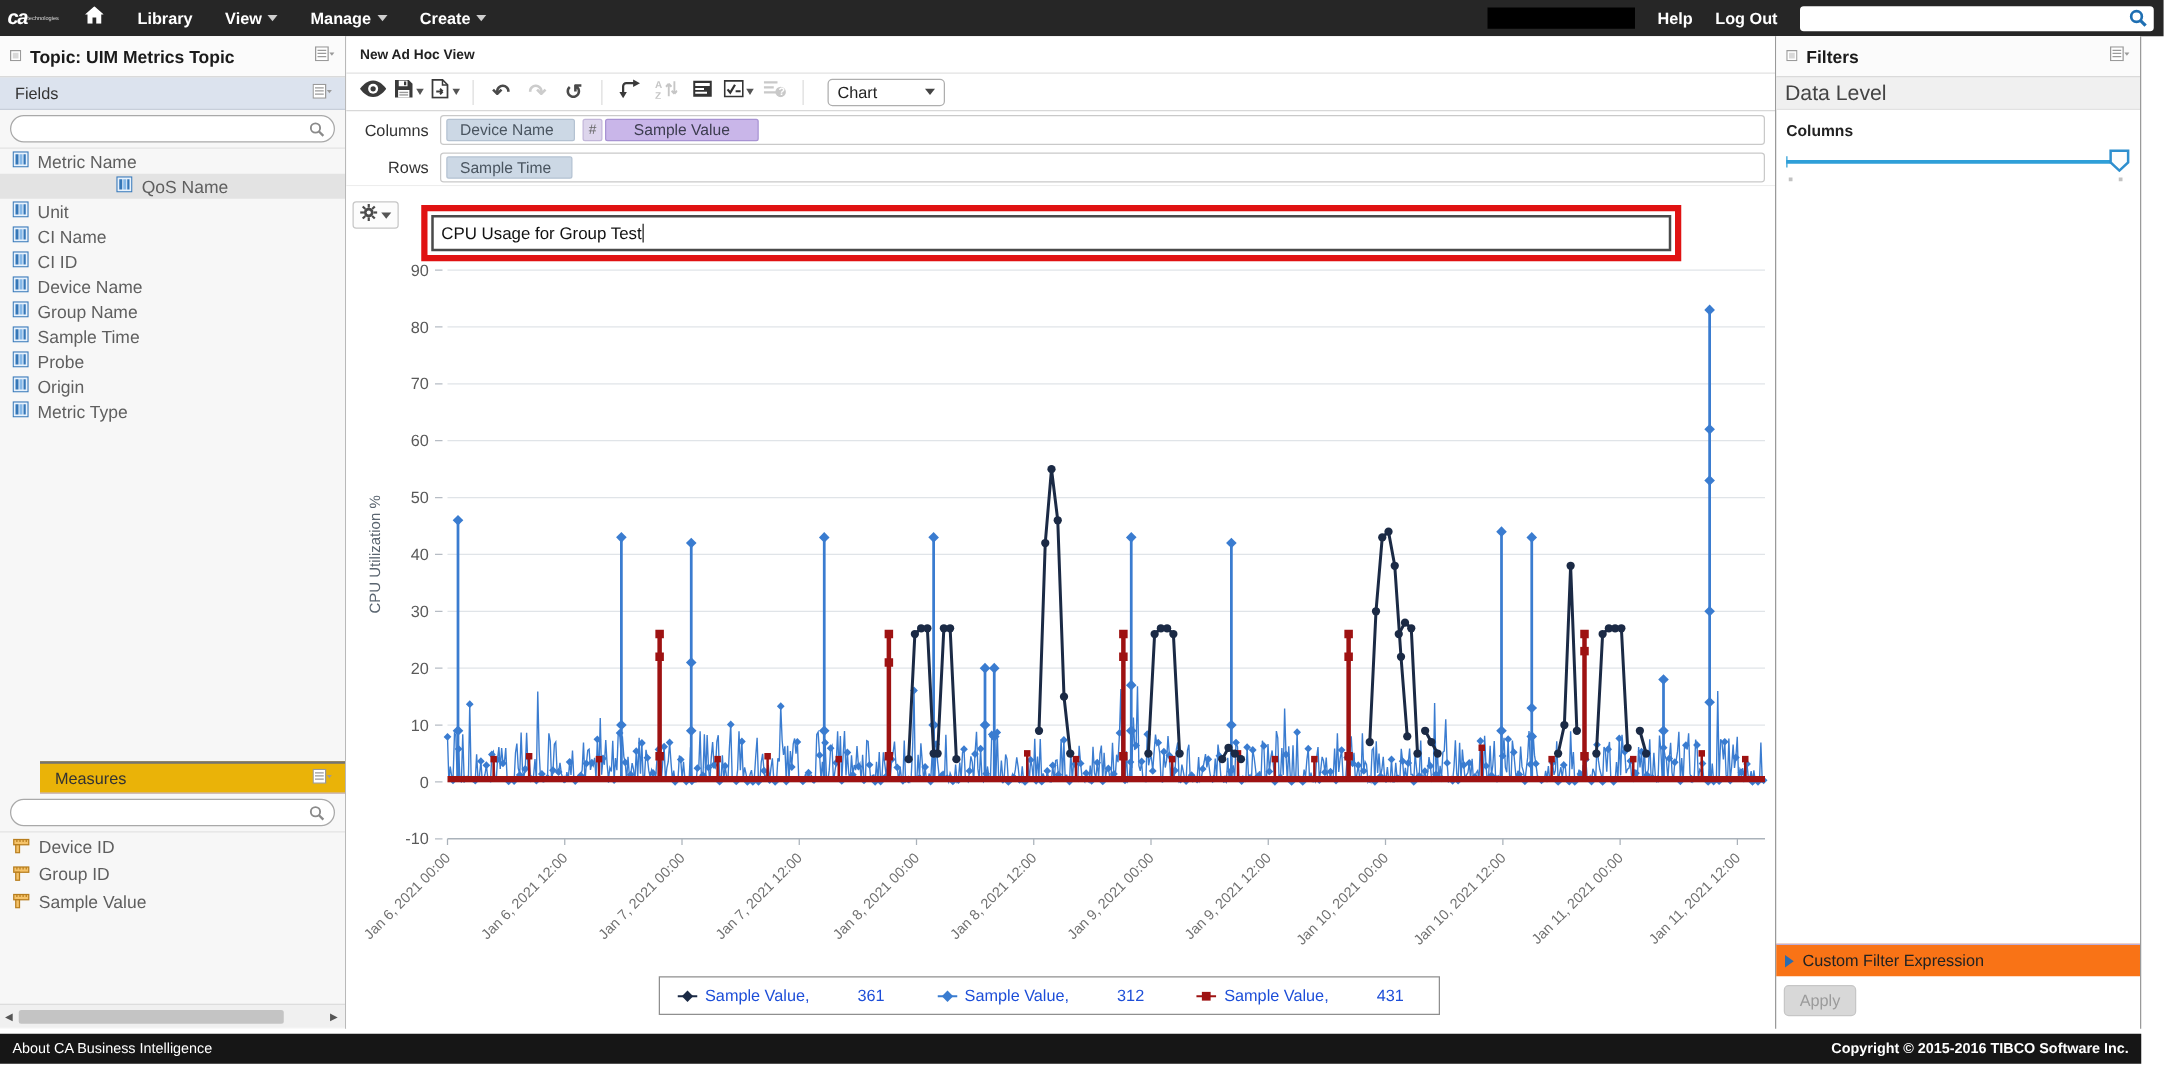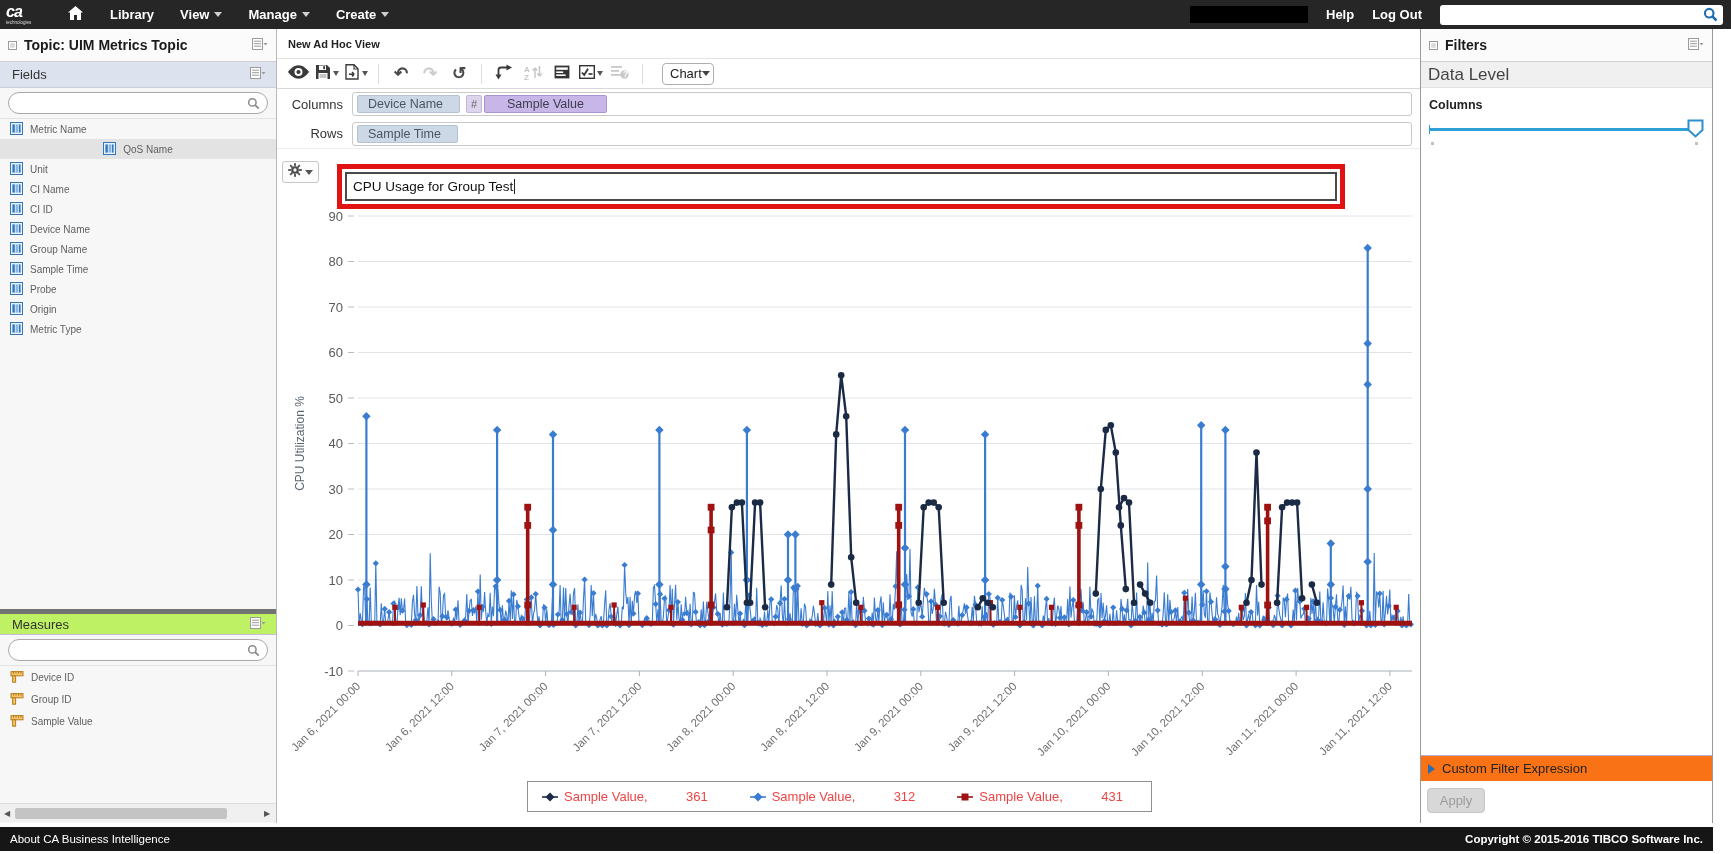--- a/index.html
+++ b/index.html
@@ -3,21 +3,21 @@
 <meta charset="utf-8">
 <style>
   * { box-sizing: border-box; margin: 0; padding: 0; }
   body { font-family: "Liberation Sans", sans-serif; background: #ffffff; }
   .screen { position: relative; width: 1731px; height: 854px; background: #fff; overflow: hidden; }
 
   
   .navbar { position: absolute; left: 0; top: 0; width: 1731px; height: 29px; background: #262626;
             display: flex; align-items: center; color: #fff; }
   .nav-left { display: flex; align-items: center; gap: 24px; padding-left: 6px; }
-  .brand { display: flex; flex-direction: column; align-items: flex-start; line-height: 1; width: 34px; cursor: pointer; }
+  .brand { display: flex; flex-direction: row; align-items: center; line-height: 1; width: 34px; cursor: pointer; }
   .brand-ca { font-size: 16px; font-weight: bold; font-style: italic; letter-spacing: -1px; }
   .brand-sub { font-size: 4.5px; color: #ddd; margin-top: 1px; }
   .home-btn { width: 22px; display: flex; justify-content: center; cursor: pointer; }
   .nav-item { font-size: 13px; font-weight: bold; color: #fff; display: flex; align-items: center; gap: 5px; cursor: pointer; }
   .nav-right { margin-left: auto; display: flex; align-items: center; gap: 18px; padding-right: 8px; }
   .redacted { width: 118px; height: 17px; background: #000; }
   .nav-link { font-size: 13px; font-weight: bold; cursor: pointer; }
   .nav-search { width: 283px; height: 20px; background: #fff; border-radius: 3px; display: flex; align-items: center; }
   .nav-search input { flex: 1; border: none; outline: none; height: 16px; padding: 0 6px; font-size: 12px; background: transparent; }
   .nav-search .mag { margin-right: 5px; display: flex; }
@@ -26,46 +26,46 @@
   
   .left-panel { position: absolute; left: 0; top: 29px; width: 277px; height: 794px; background: #f7f7f7;
                 border-right: 1px solid #b9b9b9; display: flex; flex-direction: column; }
   .panel-header { height: 33px; background: #fbfbfb; border-bottom: 1px solid #d0d0d0; display: flex; align-items: center;
                   padding: 0 8px; gap: 7px; flex-shrink: 0; }
   .hdr-title { font-size: 14px; font-weight: bold; color: #1a1a1a; }
   .hdr-spacer { flex: 1; }
   .section-hdr { height: 26px; display: flex; align-items: center; padding: 0 10px 0 12px; font-size: 13px; color: #333;
                  flex-shrink: 0; }
   .fields-hdr { background: #dce3ee; border-bottom: 1px solid #c8cfda; }
-  .measures-hdr { background: #bef264; border-top: 5px solid #737373; border-bottom: 1px solid #c6badd; }
+  .measures-hdr { background: #eab308; border-top: 2px solid #737373; border-bottom: 1px solid #c6badd; margin-left: 32px; }
   .search-row { height: 30px; padding: 4px 8px; flex-shrink: 0; }
   .search-box { height: 22px; background: #fff; border: 1px solid #a9a9a9; border-radius: 11px; display: flex; align-items: center; }
   .search-box input { flex: 1; border: none; outline: none; background: transparent; font-size: 12px; padding: 0 8px; height: 18px; }
   .search-box .mag { margin-right: 7px; display: flex; }
   .list { flex-shrink: 0; border-top: 1px solid #e3e3e3; }
-  .list-item { height: 20px; display: flex; align-items: center; gap: 7px; padding: 0 10px; font-size: 10px; color: #5f5f5f; cursor: pointer; }
+  .list-item { height: 20px; display: flex; align-items: center; gap: 7px; padding: 0 10px; font-size: 14px; color: #5f5f5f; cursor: pointer; }
   .list-item.selected { background: #e3e3e3; justify-content: center; }
   .m-item { height: 22px; }
   .hscroll { position: absolute; bottom: 1px; left: 0; width: 276px; height: 19px; background: #f0f0f0; border-top: 1px solid #ddd;
              display: flex; align-items: center; }
   .hs-arrow { width: 14px; font-size: 8px; color: #555; text-align: center; cursor: pointer; }
   .hs-thumb { position: absolute; left: 15px; width: 212px; top: 4px; height: 11px; background: #c4c4c4; border-radius: 2px; cursor: pointer; }
   .hs-right { position: absolute; right: 2px; }
 
   
   .center-panel { position: absolute; left: 277px; top: 29px; width: 1143px; height: 794px; background: #fff; }
   .view-title { height: 30px; line-height: 30px; padding-left: 11px; font-size: 11px; font-weight: bold; color: #222;
                 border-bottom: 1px solid #e2e2e2; }
   .toolbar { height: 30px; display: flex; align-items: center; padding-left: 8px; gap: 3px; border-bottom: 1px solid #d8d8d8; }
   .tb-btn { min-width: 26px; height: 24px; display: flex; align-items: center; justify-content: center; gap: 2px;
             border-radius: 3px; cursor: pointer; }
   .tb-glyph { font-size: 17px; font-weight: bold; color: #4a4a4a; line-height: 1; }
   .tb-btn.disabled .tb-glyph { color: #ccc; }
   .tb-sep { width: 1px; height: 20px; background: #ddd; margin: 0 6px; }
-  .chart-select { margin-left: 10px; width: 52px; height: 22px; border: 1px solid #aeaeae; border-radius: 4px; background: #fff;
+  .chart-select { margin-left: 10px; width: 94px; height: 22px; border: 1px solid #aeaeae; border-radius: 4px; background: #fff;
                   display: flex; align-items: center; padding: 0 7px; font-size: 13px; color: #222; cursor: pointer; }
   .chart-select .caret-down { margin-left: auto; border-top-color: #444; }
   .shelf-row { height: 30px; display: flex; align-items: center; }
   .shelf-label { width: 66px; text-align: right; margin-right: 9px; font-size: 13px; color: #333; }
   .shelf-field { flex: 1; margin-right: 8px; height: 24px; background: #fff; border: 1px solid #c9c9c9; border-radius: 3px;
                  display: flex; align-items: center; gap: 6px; padding: 0 4px; }
   .pill { height: 18px; line-height: 17px; font-size: 12.5px; border-radius: 2px; cursor: pointer; }
   .pill.dim { background: #ccd8e5; border: 1px solid #b4c2d2; color: #4a5560; padding: 0 16px 0 10px; }
   .pill-group { display: flex; align-items: center; gap: 2px; }
   .hash-chip { width: 16px; height: 18px; line-height: 17px; text-align: center; font-size: 11px; color: #666;
@@ -77,21 +77,21 @@
   .canvas { position: relative; height: 674px; background: #fff; }
   .gear-btn { position: absolute; left: 5px; top: 12px; width: 37px; height: 22px; border: 1px solid #c6c6c6; border-radius: 3px;
               background: #fcfcfc; display: flex; align-items: center; justify-content: center; gap: 3px; cursor: pointer; }
   .red-box { position: absolute; left: 60px; top: 15px; width: 1008px; height: 45px; border: 5px solid #e01212; padding: 3px; }
   .title-input { height: 29px; background: #fff; border: 2px solid #4a4a4a; display: flex; align-items: center;
                  padding-left: 6px; font-size: 13.5px; color: #111; }
   .cursor-bar { display: inline-block; width: 1px; height: 15px; background: #222; margin-left: 1px; }
   .chart-wrap { position: absolute; left: 13px; top: 56px; width: 1125px; height: 578px; }
   .legend-box { position: absolute; left: 250px; top: 632px; width: 625px; height: 31px; border: 1px solid #8f8f8f;
                 background: #fff; display: flex; align-items: center; }
-  .legend-item { flex: 1; display: flex; align-items: center; padding: 0 14px; font-size: 13px; color: #ef4444; height: 100%; justify-content: center; }
+  .legend-item { flex: 1; display: flex; align-items: center; padding: 0 14px; font-size: 13px; color: #1d4ed8; height: 100%; justify-content: center; }
   .legend-item .mk { margin-right: 6px; display: flex; }
   .legend-item .lg-num { margin-left: auto; margin-right: 14px; }
 
   
   .right-panel { position: absolute; left: 1420px; top: 29px; width: 293px; height: 794px; background: #fff;
                  border-left: 1px solid #9a9a9a; border-right: 1px solid #9a9a9a; display: flex; flex-direction: column; }
   .data-level { height: 26px; line-height: 26px; background: #f0f0f0; border-bottom: 1px solid #e2e2e2; font-size: 17px;
                 color: #444; padding-left: 7px; flex-shrink: 0; }
   .col-area { padding: 10px 8px 0 8px; flex-shrink: 0; }
   .col-label { font-size: 12.5px; font-weight: bold; color: #222; }

